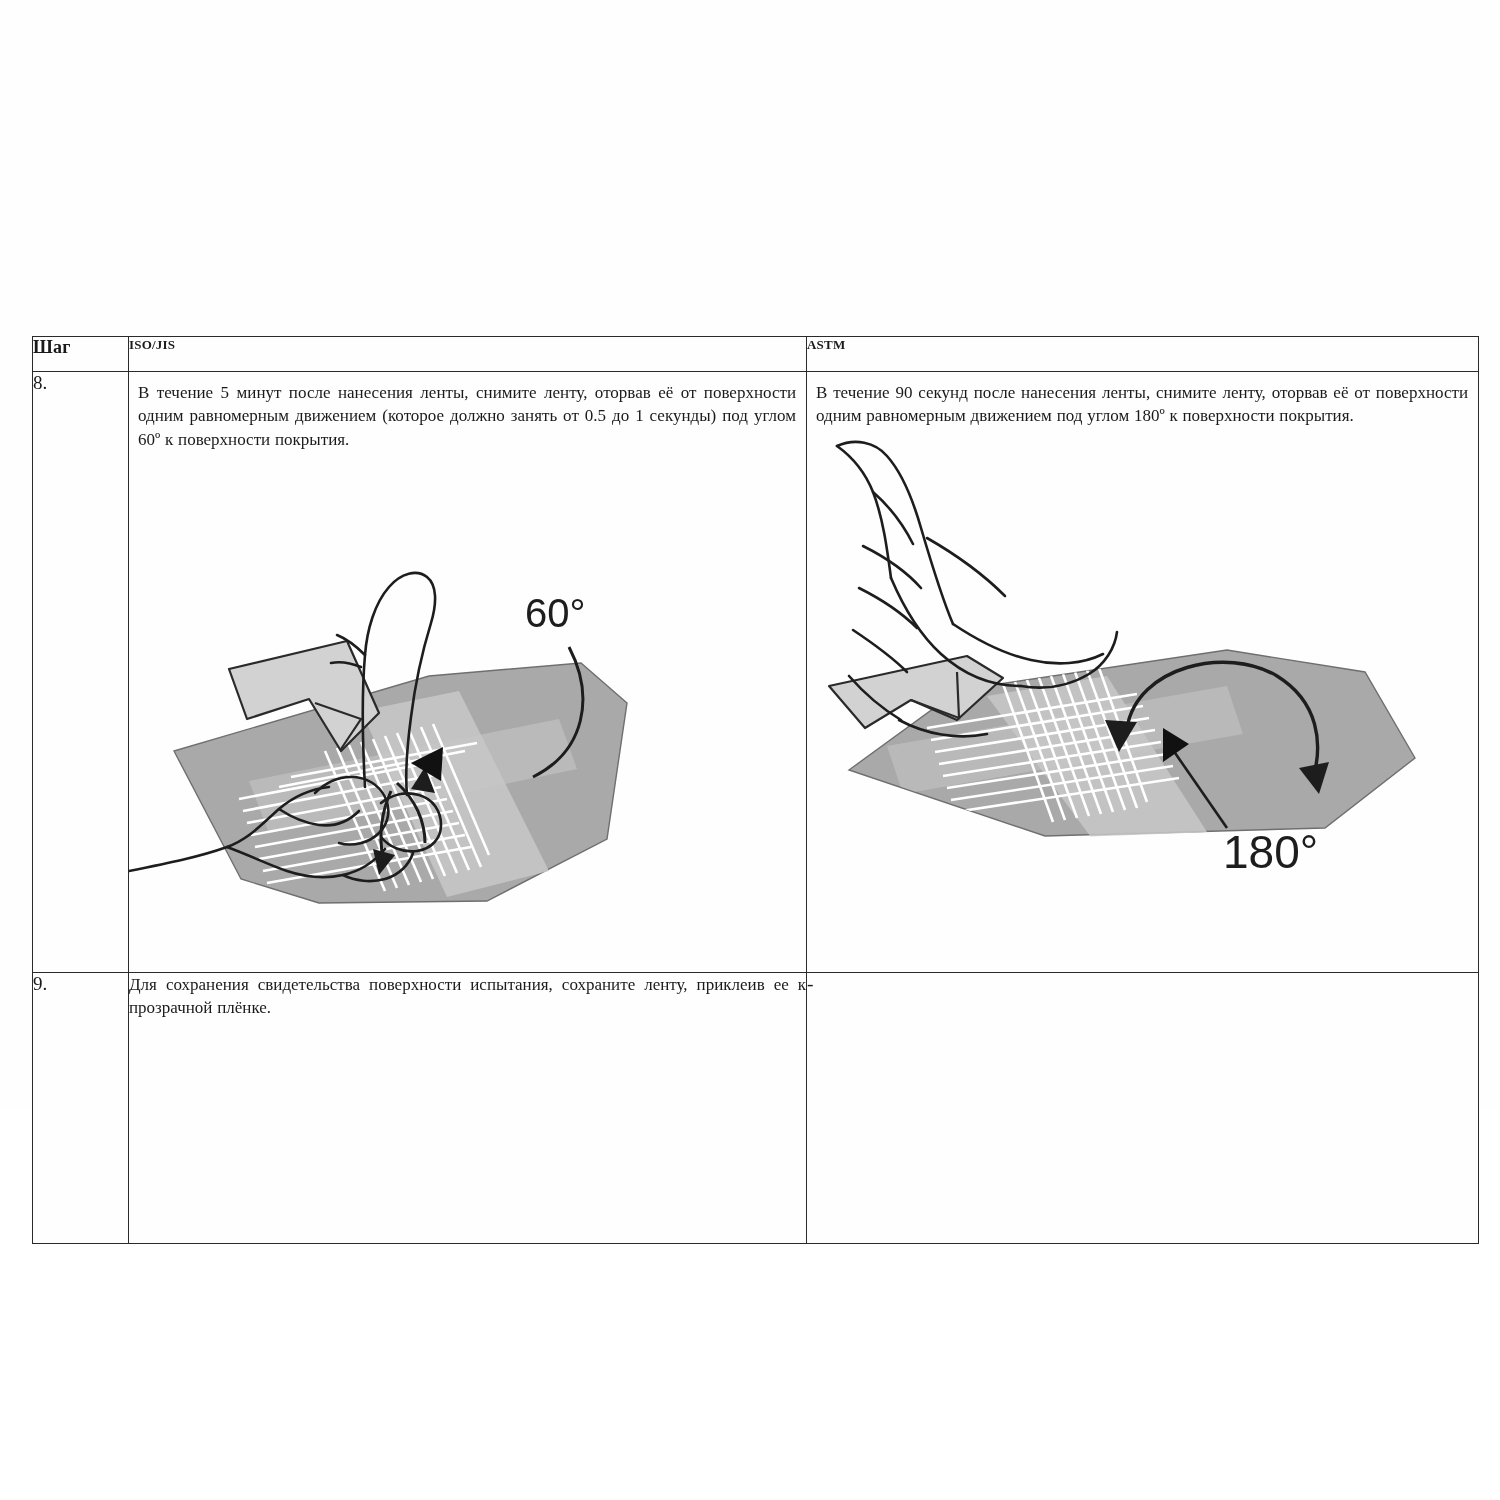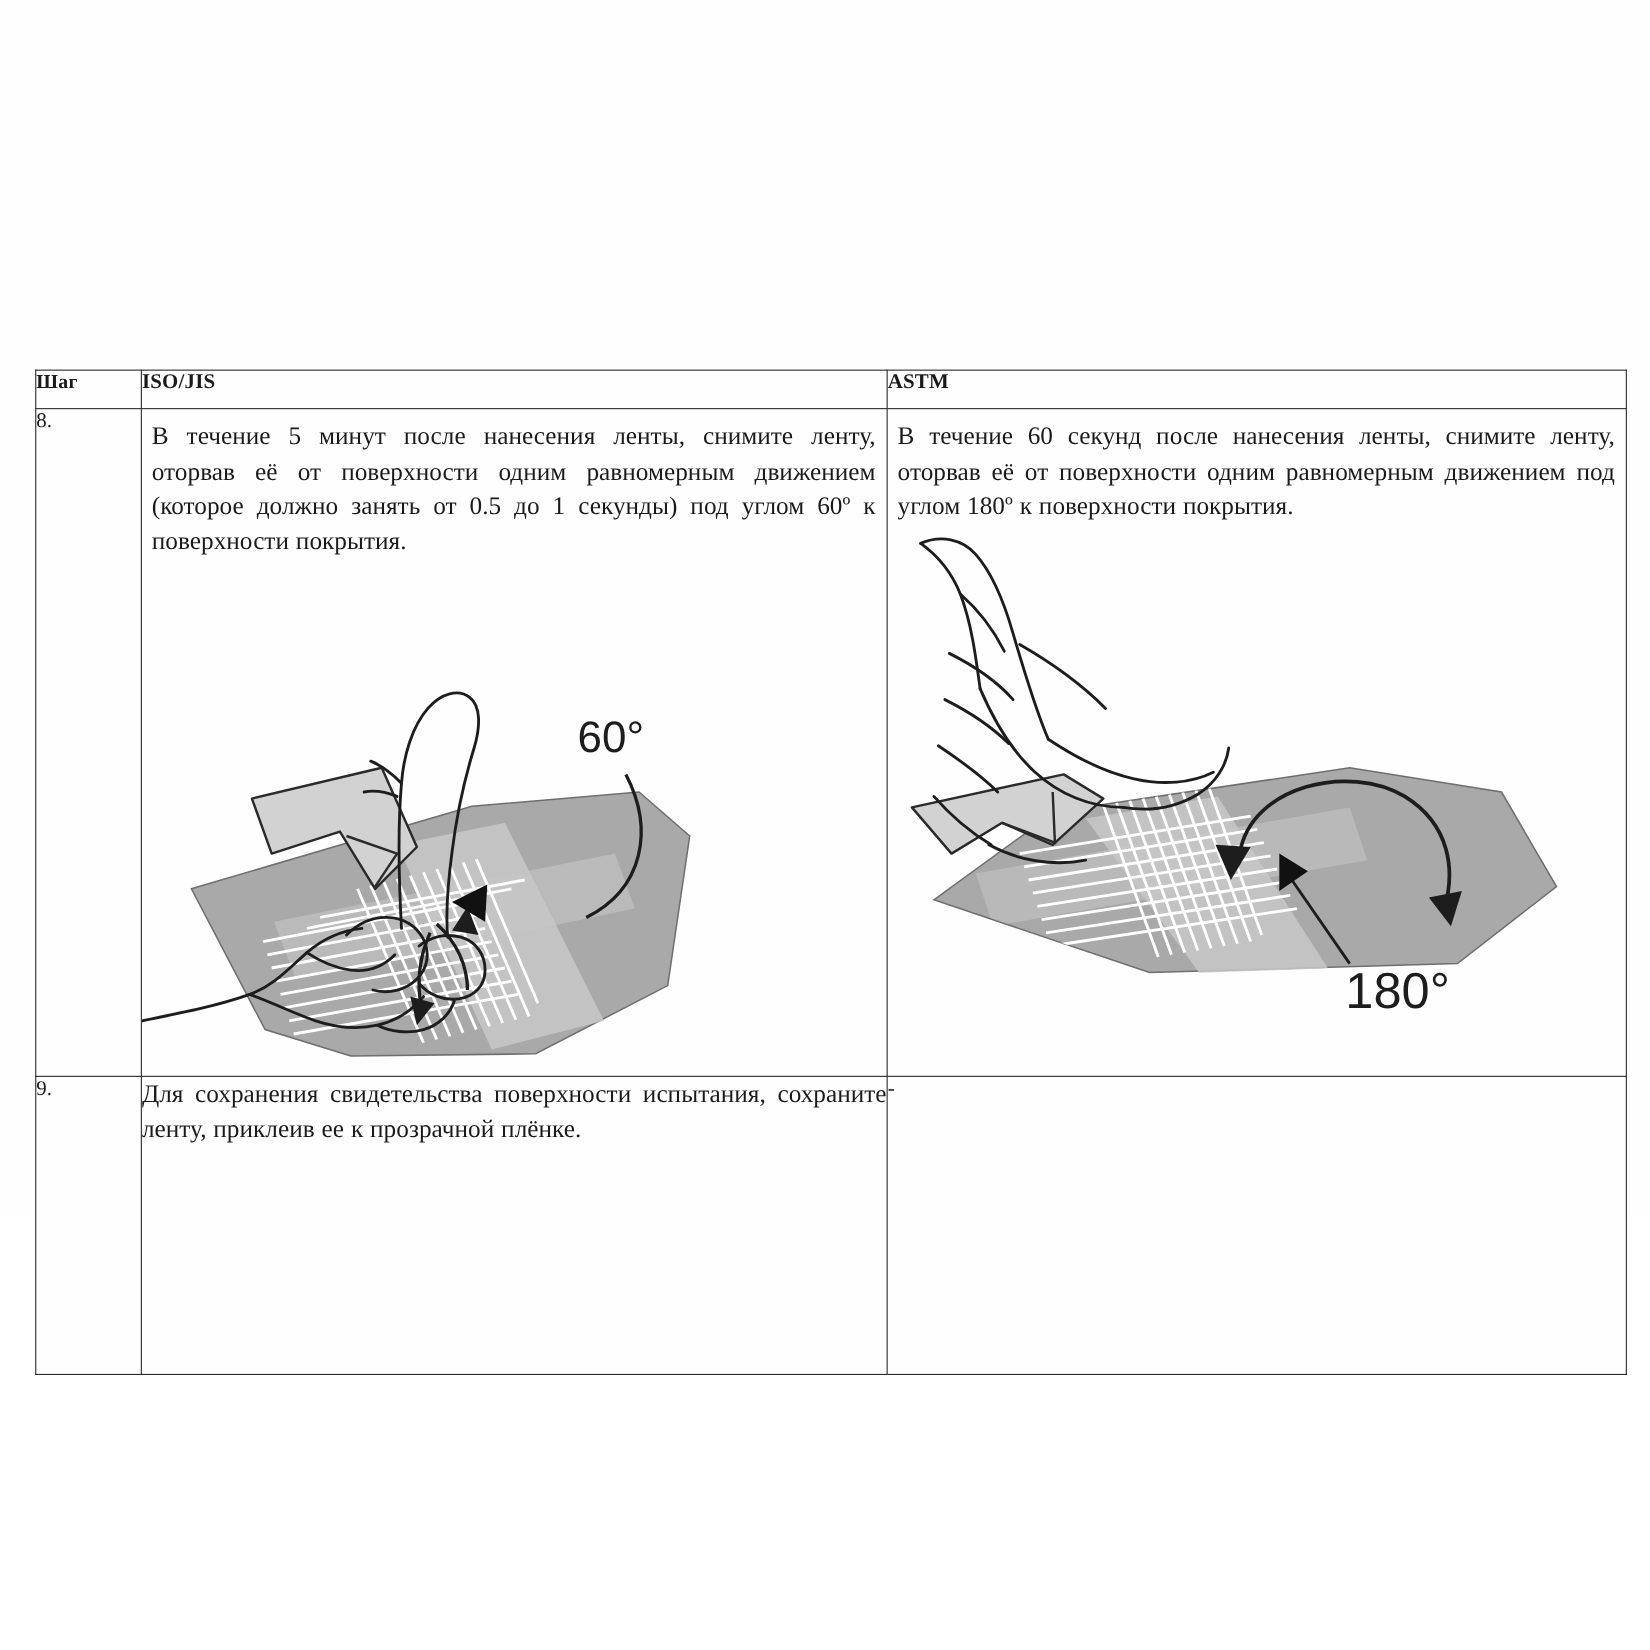--- a/index.html
+++ b/index.html
@@ -39,36 +39,36 @@
     padding: 0;
     background: #fefefe;
   }
   .col-step { width: 96px; }
   .col-iso  { width: 678px; }
   .col-astm { width: 672px; }
 
   .hdr-cell {
     height: 34px;
     font-weight: bold;
-    font-size: 19px;
+    font-size: 13px;
     padding: 4px 8px 4px 9px;
     letter-spacing: .2px;
     text-align: left;
     font-family: "Liberation Serif", serif;
   }
   .hdr-step { font-size: 18px; }
 
   .step-num {
     font-size: 19px;
     padding: 10px 0 0 9px;
     text-align: left;
   }
 
   .body-text {
-    font-size: 23px;
+    font-size: 17px;
     line-height: 1.38;
     text-align: justify;
     padding: 9px 10px 0 9px;
     word-spacing: .5px;
   }
   .body-text.astm { text-align: justify; }
   .dash-cell {
     font-size: 19.5px;
     padding: 10px 10px 0 9px;
   }
@@ -194,21 +194,21 @@
                 <polygon points="282,312 314,296 312,330" fill="#111111"></polygon>
 
                 <text x="396" y="176" font-family="Liberation Sans, sans-serif" font-size="40" fill="#1d1d1d">60°</text>
               </svg>
             </div>
           </div>
         </td>
 
         <td>
           <div class="row8-astm-inner">
-            <div class="body-text astm">В течение 60 секунд после нанесения ленты, снимите ленту, оторвав её от поверхности одним равномерным движением под углом 180º к поверхности покрытия.</div>
+            <div class="body-text astm">В течение 90 секунд после нанесения ленты, снимите ленту, оторвав её от поверхности одним равномерным движением под углом 180º к поверхности покрытия.</div>
             <div class="fig-wrap fig-astm">
               <svg width="670" height="470" viewBox="0 0 670 470">
                 <defs>
                   <clipPath id="astmPanelClip">
                     <polygon points="40,340 150,262 420,222 560,244 610,330 520,400 240,410"></polygon>
                   </clipPath>
                 </defs>
 
                 <polygon points="42,342 152,262 420,222 558,244 608,330 518,400 238,408" fill="#a9a9a9" stroke="#6f6f6f" stroke-width="1.4"></polygon>
 

